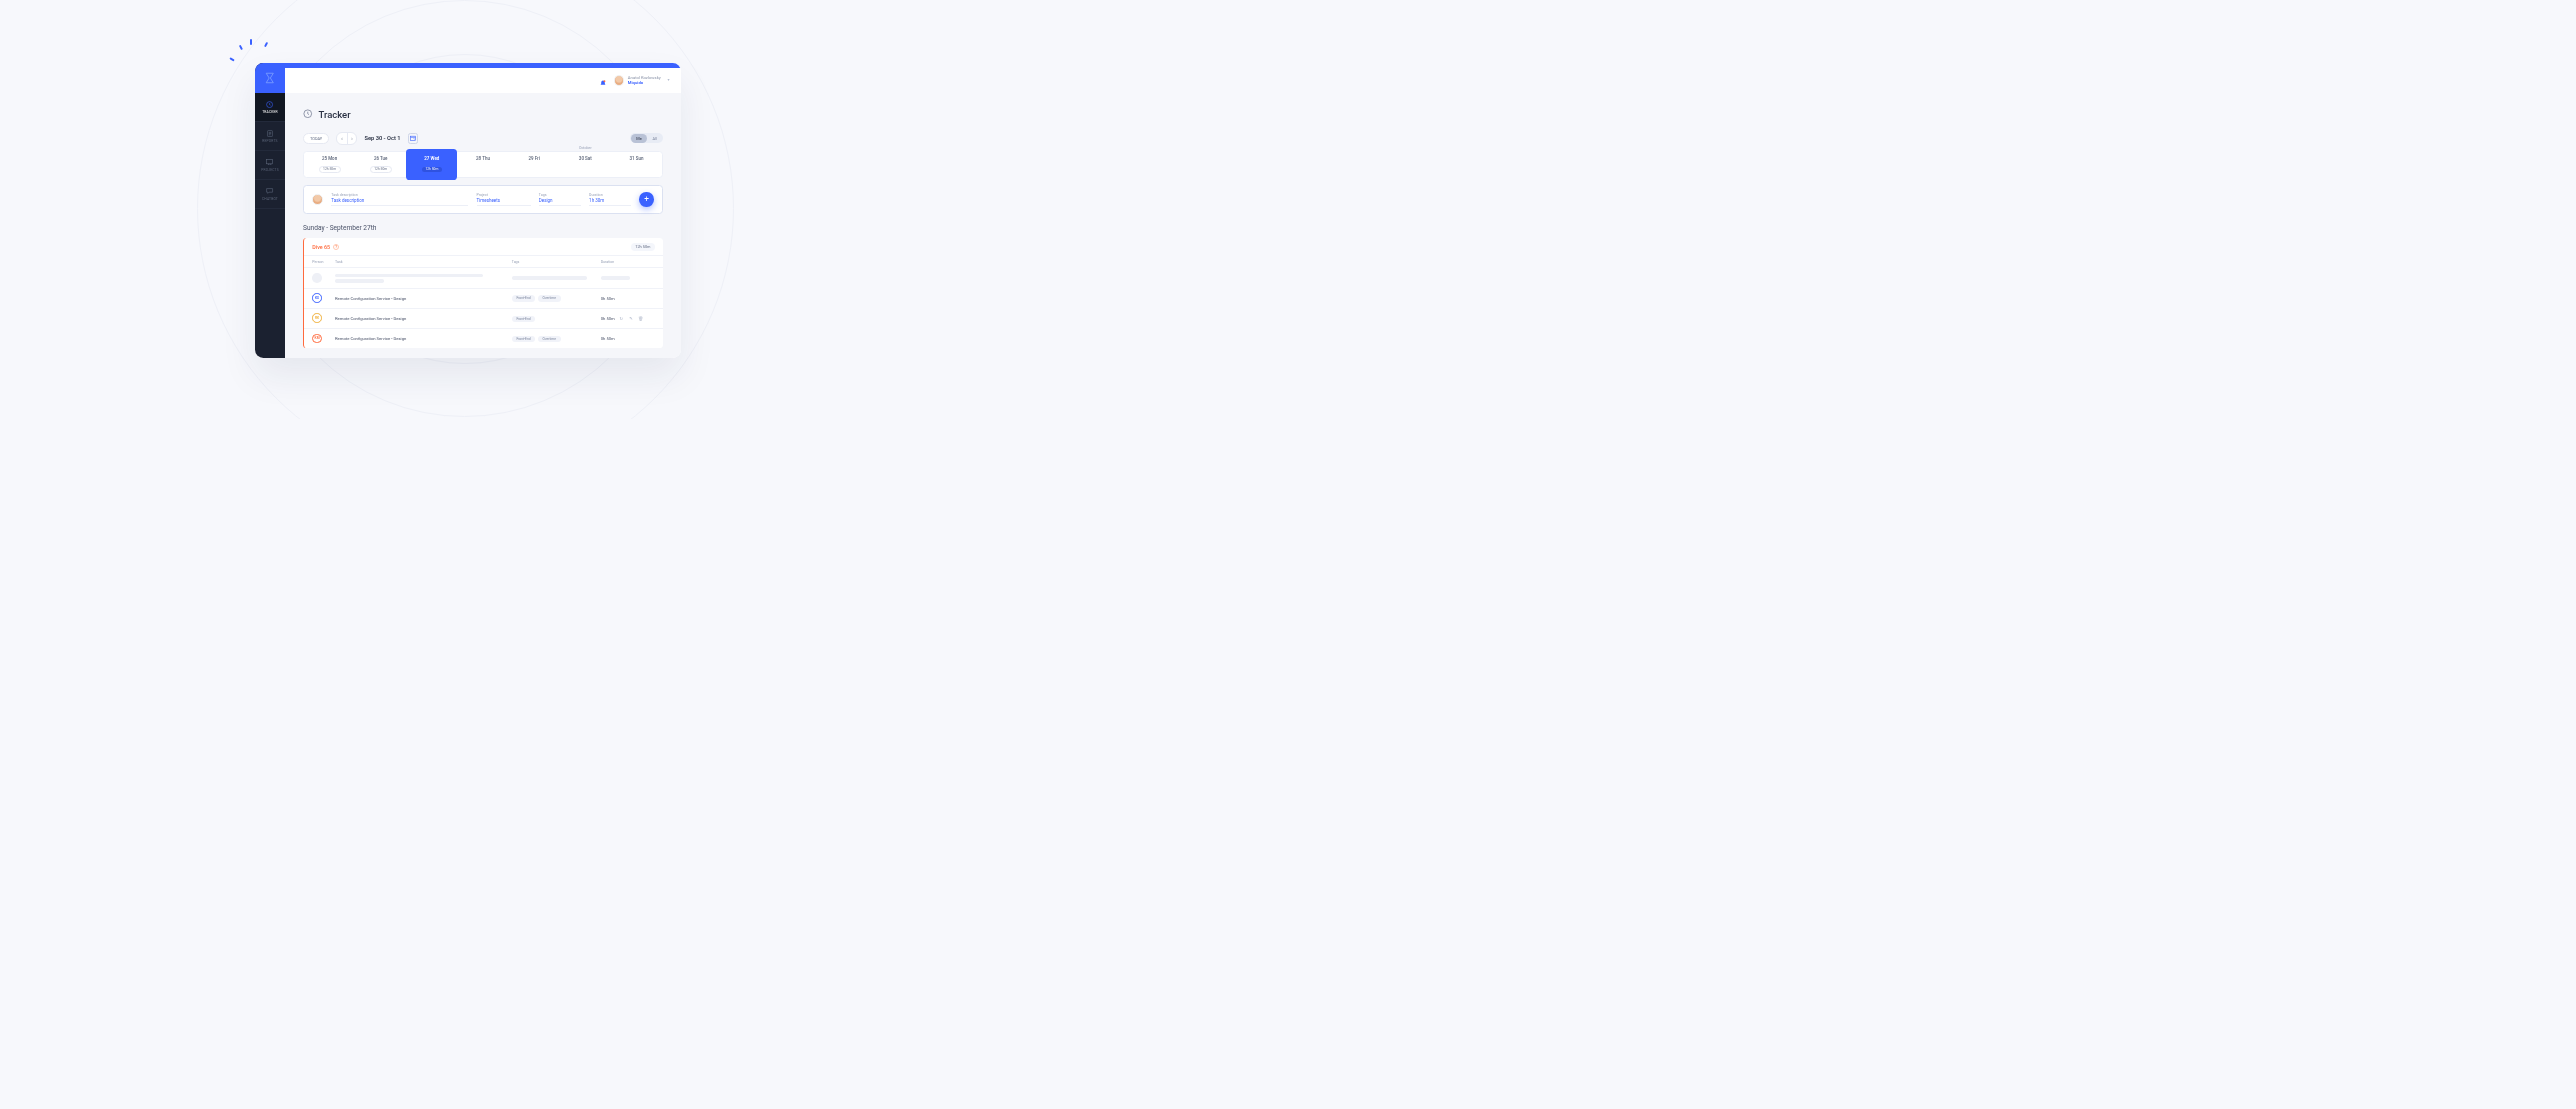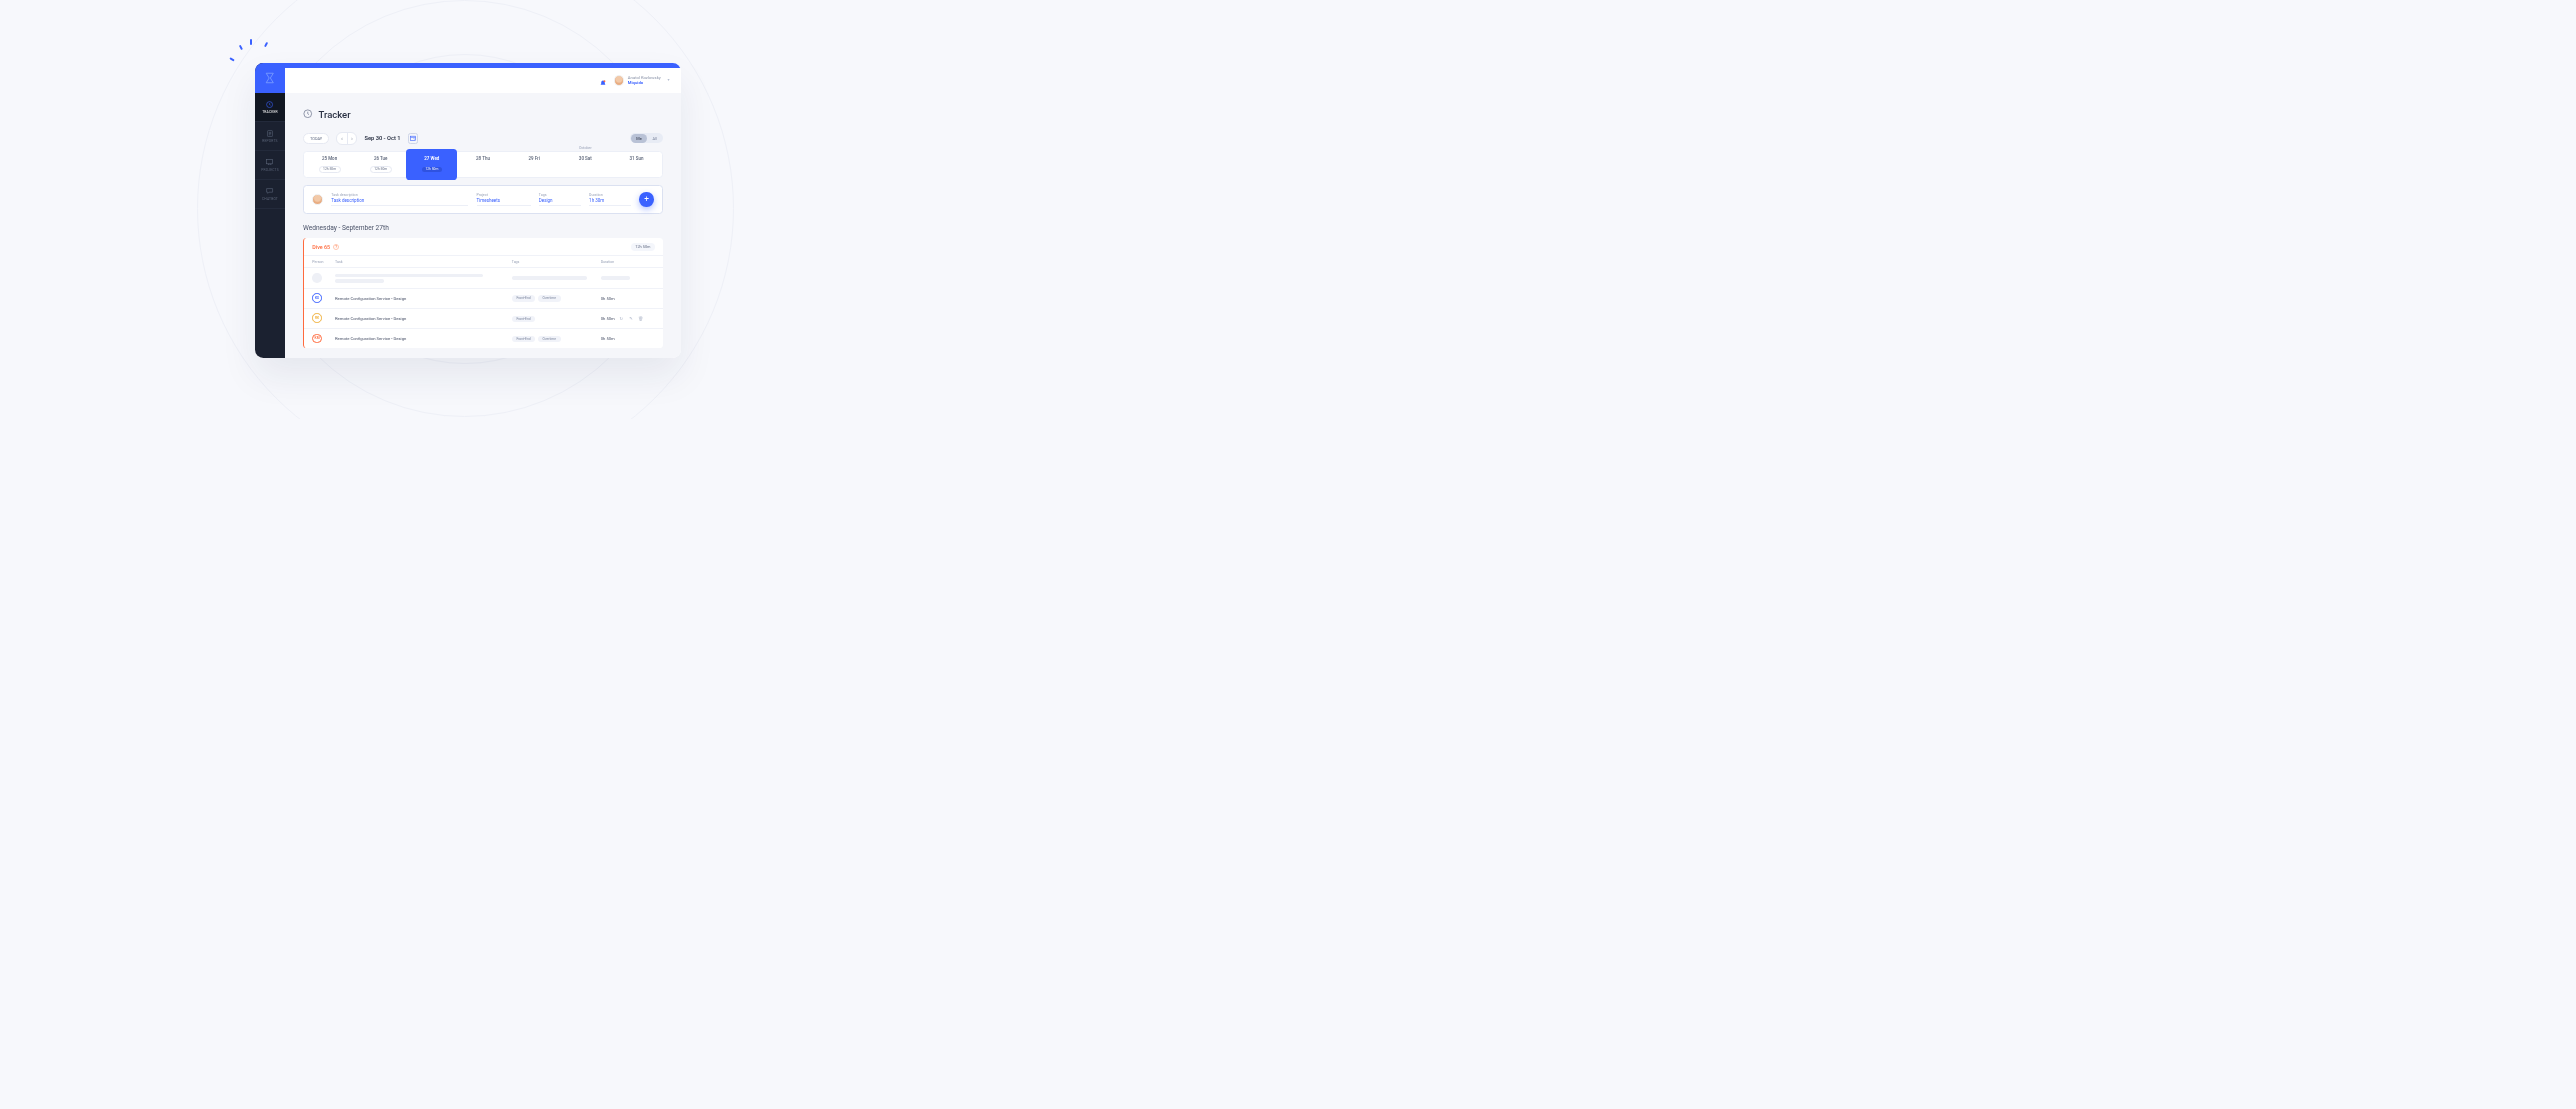--- a/index.html
+++ b/index.html
@@ -252,21 +252,21 @@
       </div>
       <div class="field sm">
         <div class="lab">Duration</div>
         <span class="val">1h 30m</span>
       </div>
       <div class="add-btn">
         <span>+</span>
       </div>
     </div>
 
-    <div class="day-heading">Wednesday - September 27th</div>
+    <div class="day-heading">Sunday - September 27th</div>
 
     <div class="task-panel">
       <div class="tp-head">
         <div class="tp-title">
           <span>Dive 65</span>
           <span class="q">?</span>
         </div>
         <div class="tp-dur">12h 50m</div>
       </div>
       <div class="cols">

